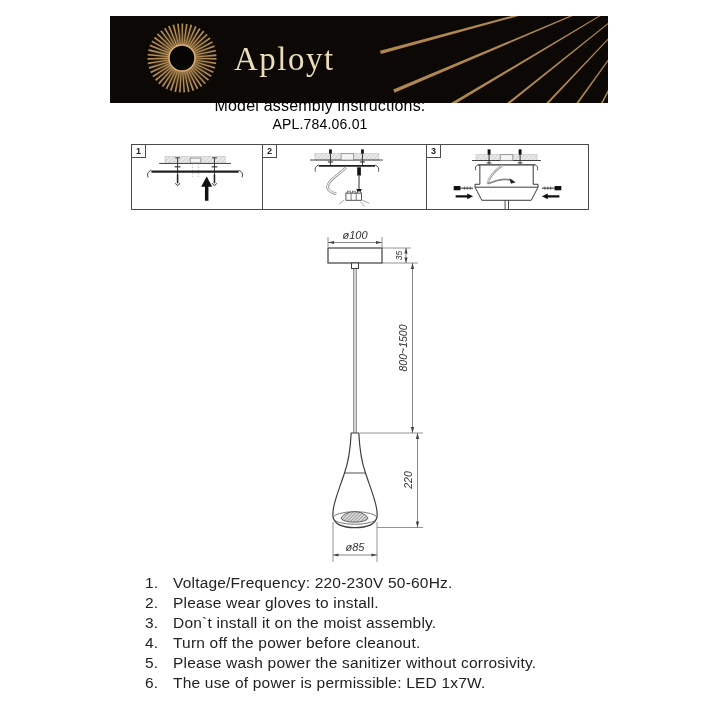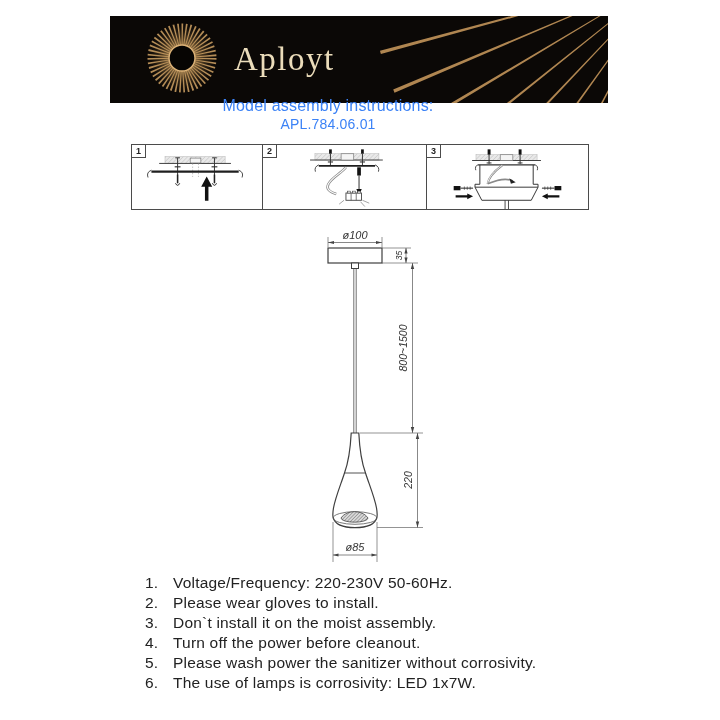--- a/index.html
+++ b/index.html
@@ -8,21 +8,21 @@
 
   
   .banner{position:absolute;left:110px;top:4px;width:498px;height:87px;background:#0B0806;overflow:hidden;margin-top:12px;}
   .banner .logo-svg{position:absolute;left:14px;top:0;width:118px;height:87px;}
   .banner .rays-svg{position:absolute;right:0;top:0;width:300px;height:87px;}
   .brand{position:absolute;left:124px;top:0;height:87px;display:flex;align-items:center;
          font-family:"Liberation Serif",serif;font-size:33px;font-weight:400;
          letter-spacing:1.5px;color:#EBDCBA;}
 
   
-  .title-wrap{position:absolute;left:0;top:96px;width:640px;text-align:center;color:#3b82f6;padding-left:8px;}
+  .title-wrap{position:absolute;left:0;top:96px;width:640px;text-align:center;color:#000000;}
   .title-wrap .t1{font-size:16px;font-weight:500;line-height:19px;letter-spacing:.2px;}
   .title-wrap .t2{font-size:14px;font-weight:500;line-height:19px;letter-spacing:.2px;}
 
   
   .panels{position:absolute;left:131px;top:144px;display:flex;}
   .panel{position:relative;height:66px;border:1px solid #4b4b4b;background:#fff;box-sizing:border-box;}
   .panel.p1{width:132px;}
   .panel.p2{width:165px;margin-left:-1px;}
   .panel.p3{width:163px;margin-left:-1px;}
   .panel svg{position:absolute;left:0;top:0;width:100%;height:100%;}
@@ -274,17 +274,17 @@
     <div class="note-row">
       <span class="note-num">4.</span>
       <span class="note-text">Turn off the power before cleanout.</span>
     </div>
     <div class="note-row">
       <span class="note-num">5.</span>
       <span class="note-text">Please wash power the sanitizer without corrosivity.</span>
     </div>
     <div class="note-row">
       <span class="note-num">6.</span>
-      <span class="note-text">The use of lamps is corrosivity: LED 1x7W.</span>
+      <span class="note-text">The use of power is permissible: LED 1x7W.</span>
     </div>
   </div>
 
 </div>
 
 </body></html>

